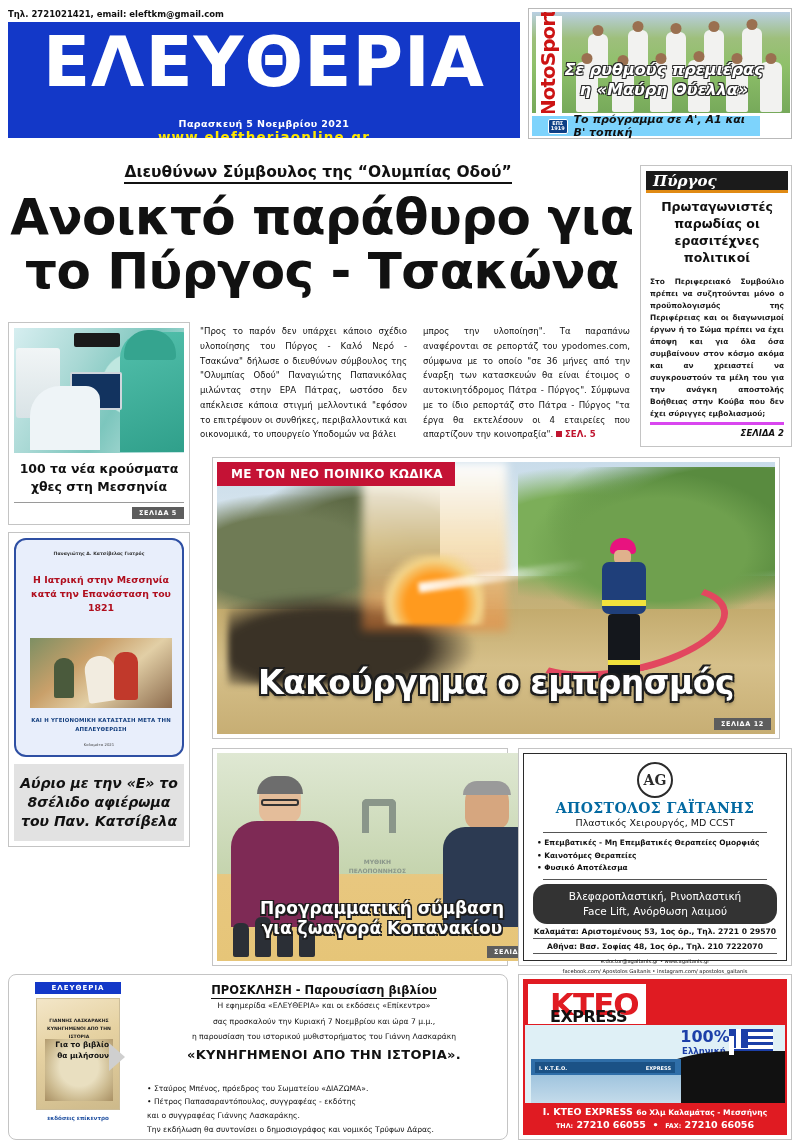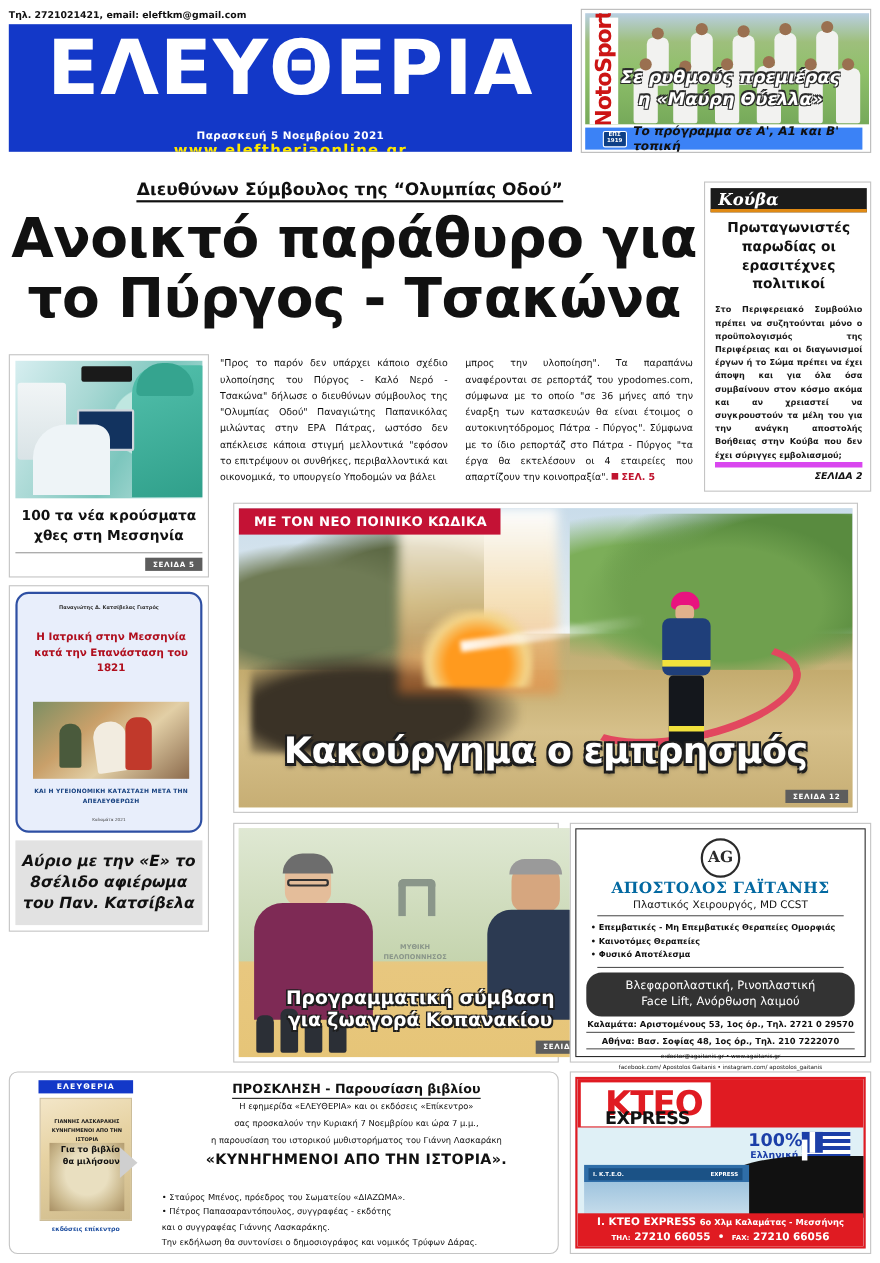--- a/index.html
+++ b/index.html
@@ -61,22 +61,22 @@
   }
   .sports-head1, .sports-head2 {
     position:absolute; width:258px; text-align:center; color:#fff;
     font-weight:bold; font-size:16px;
     text-shadow:1px 1px 0 #2b2b2b, -1px 1px 0 #2b2b2b, 1px -1px 0 #2b2b2b, -1px -1px 0 #2b2b2b;
     font-style:italic;
   }
   .sports-head1 { left:3px; top:48px; }
   .sports-head2 { left:3px; top:68px; }
   .sports-bar {
-    position:absolute; left:3px; top:107px; width:252px; height:20px;
-    background:#3b82f6; display:flex; align-items:center; padding-left:16px;
+    position:absolute; left:3px; top:107px; width:228px; height:20px;
+    background:#7dd3fc; display:flex; align-items:center; padding-left:16px;
   }
   .sports-bar .crest {
     width:24px; height:15px; background:#0d3f86; color:#fff; font-size:5px;
     display:flex; align-items:center; justify-content:center; border-radius:2px;
     border:1px solid #fff; font-weight:bold; text-align:center; line-height:1;
   }
   .sports-bar .txt {
     margin-left:6px; font-size:11px; font-weight:bold; font-style:italic; color:#111;
   }
 
@@ -109,21 +109,21 @@
     font-size:12.5px; font-weight:bold; color:#111; line-height:1.35;
   }
   .arthro-body {
     position:absolute; left:9px; top:110px; width:134px;
     font-size:7.4px; line-height:1.62; color:#1a1a1a; text-align:justify;
     font-weight:bold;
   }
   .arthro-page {
     position:absolute; left:9px; bottom:8px; width:134px; text-align:right;
     font-size:8.5px; font-weight:bold; font-style:italic; color:#111;
-    border-top:5px solid #d946ef; padding-top:3px;
+    border-top:3px solid #d946ef; padding-top:3px;
   }
 
   
   .lead-cols {
     position:absolute; left:200px; top:324px; width:430px; height:122px;
     display:flex; gap:16px;
   }
   .lead-col {
     width:207px; font-size:8.6px; line-height:1.72; color:#111;
     text-align:justify; font-weight:500;
@@ -452,21 +452,21 @@
 
   <div class="kicker">
     <span>Διευθύνων Σύμβουλος της “Ολυμπίας Οδού”</span>
   </div>
   <div class="headline">
     <div>Ανοικτό παράθυρο για</div>
     <div>το Πύργος - Τσακώνα</div>
   </div>
 
   <div class="arthro">
-    <div class="arthro-head">Κούβα</div>
+    <div class="arthro-head">Πύργος</div>
     <div class="arthro-title">Πρωταγωνιστές παρωδίας οι ερασιτέχνες πολιτικοί</div>
     <div class="arthro-body">Στο Περιφερειακό Συμβούλιο πρέπει να συζητούνται μόνο ο προϋπολογισμός της Περιφέρειας και οι διαγωνισμοί έργων ή το Σώμα πρέπει να έχει άποψη και για όλα όσα συμβαίνουν στον κόσμο ακόμα και αν χρειαστεί να συγκρουστούν τα μέλη του για την ανάγκη αποστολής Βοήθειας στην Κούβα που δεν έχει σύριγγες εμβολιασμού;</div>
     <div class="arthro-page">ΣΕΛΙΔΑ 2</div>
   </div>
 
   <div class="lead-cols">
     <div class="lead-col">"Προς το παρόν δεν υπάρχει κάποιο σχέδιο υλοποίησης του Πύργος - Καλό Νερό - Τσακώνα" δήλωσε ο διευθύνων σύμβουλος της "Ολυμπίας Οδού" Παναγιώτης Παπανικόλας μιλώντας στην ΕΡΑ Πάτρας, ωστόσο δεν απέκλεισε κάποια στιγμή μελλοντικά "εφόσον το επιτρέψουν οι συνθήκες, περιβαλλοντικά και οικονομικά, το υπουργείο Υποδομών να βάλει</div>
     <div class="lead-col">
       <span>μπρος την υλοποίηση". Τα παραπάνω αναφέρονται σε ρεπορτάζ του ypodomes.com, σύμφωνα με το οποίο "σε 36 μήνες από την έναρξη των κατασκευών θα είναι έτοιμος ο αυτοκινητόδρομος Πάτρα - Πύργος". Σύμφωνα με το ίδιο ρεπορτάζ στο Πάτρα - Πύργος "τα έργα θα εκτελέσουν οι 4 εταιρείες που απαρτίζουν την κοινοπραξία".</span>
       <span class="sel-tag">

